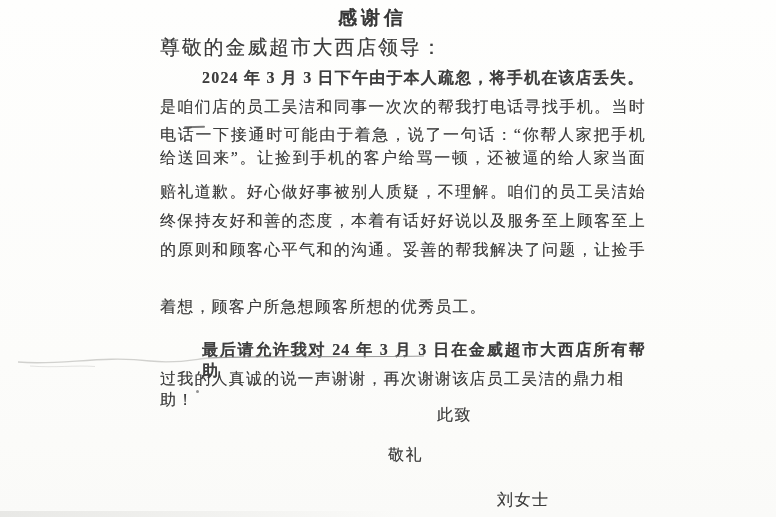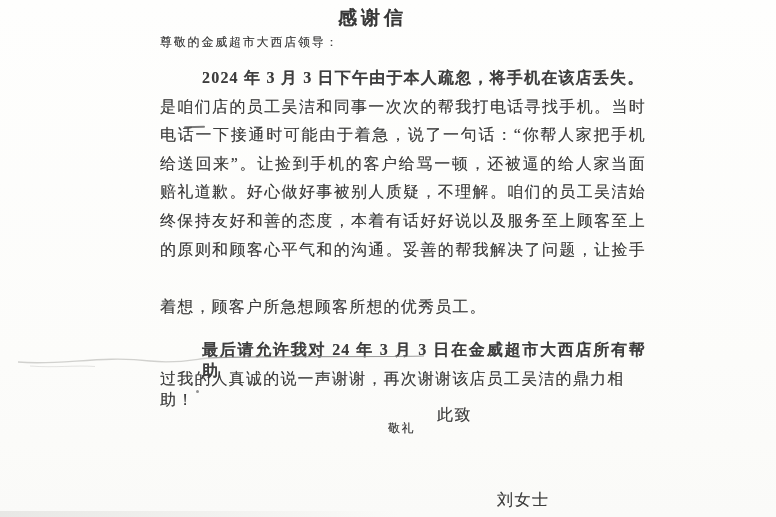--- a/index.html
+++ b/index.html
@@ -25,21 +25,21 @@
     left: 338px;
     top: 5px;
     font-size: 19px;
     letter-spacing: 4px;
     font-weight: 600;
     color: #383838;
   }
   .salutation {
     left: 160px;
     top: 34px;
-    font-size: 12px;
+    font-size: 20px;
     letter-spacing: 1.8px;
     font-family: Liberation Mono, monospace;
   }
   .bl {
     position: absolute;
     left: 160px;
     width: 486px;
     height: 24px;
     font-size: 16px;
     letter-spacing: 1.2px;
@@ -47,21 +47,21 @@
     text-shadow: 0 0 0.5px rgba(70,70,70,0.55);
     box-sizing: border-box;
   }
   .j {
     text-align: justify;
     text-align-last: justify;
     text-justify: inter-character;
   }
   .ind { padding-left: 42px; font-weight: bold; }
   .closing  { left: 437px; top: 405px; font-size: 16px; letter-spacing: 1.5px; }
-  .salute   { left: 388px; top: 420px; font-size: 12px; letter-spacing: 1.5px; }
+  .salute   { left: 388px; top: 445px; font-size: 16px; letter-spacing: 1.5px; }
   .signature{ left: 497px; top: 490px; font-size: 16px; letter-spacing: 1.5px; text-align: right; }
   .artifact-svg {
     position: absolute;
     left: 0; top: 0;
     width: 776px; height: 517px;
     pointer-events: none;
   }
   .overline-mark {
     position: absolute;
     left: 184px; top: 126px;
@@ -91,21 +91,21 @@
 
 <div class="page">
 
   <div class="txt title">感谢信</div>
 
   <div class="txt salutation">尊敬的金威超市大西店领导：</div>
 
   <div class="bl ind" style="top:68px">2024 年 3 月 3 日下午由于本人疏忽，将手机在该店丢失。</div>
   <div class="bl j" style="top:97px">是咱们店的员工吴洁和同事一次次的帮我打电话寻找手机。当时</div>
   <div class="bl j" style="top:125px">电话一下接通时可能由于着急，说了一句话：“你帮人家把手机</div>
-  <div class="bl j" style="top:154px">给送回来”。让捡到手机的客户给骂一顿，还被逼的给人家当面</div>
+  <div class="bl j" style="top:148px">给送回来”。让捡到手机的客户给骂一顿，还被逼的给人家当面</div>
   <div class="bl j" style="top:182px">赔礼道歉。好心做好事被别人质疑，不理解。咱们的员工吴洁始</div>
   <div class="bl j" style="top:211px">终保持友好和善的态度，本着有话好好说以及服务至上顾客至上</div>
   <div class="bl j" style="top:240px">的原则和顾客心平气和的沟通。妥善的帮我解决了问题，让捡手</div>
   <div class="bl" style="top:297px">着想，顾客户所急想顾客所想的优秀员工。</div>
   <div class="bl j ind" style="top:340px">最后请允许我对 24 年 3 月 3 日在金威超市大西店所有帮助</div>
   <div class="bl" style="top:369px">过我的人真诚的说一声谢谢，再次谢谢该店员工吴洁的鼎力相助！</div>
 
   <div class="txt closing">此致</div>
   <div class="txt salute">敬礼</div>
   <div class="txt signature">刘女士</div>

